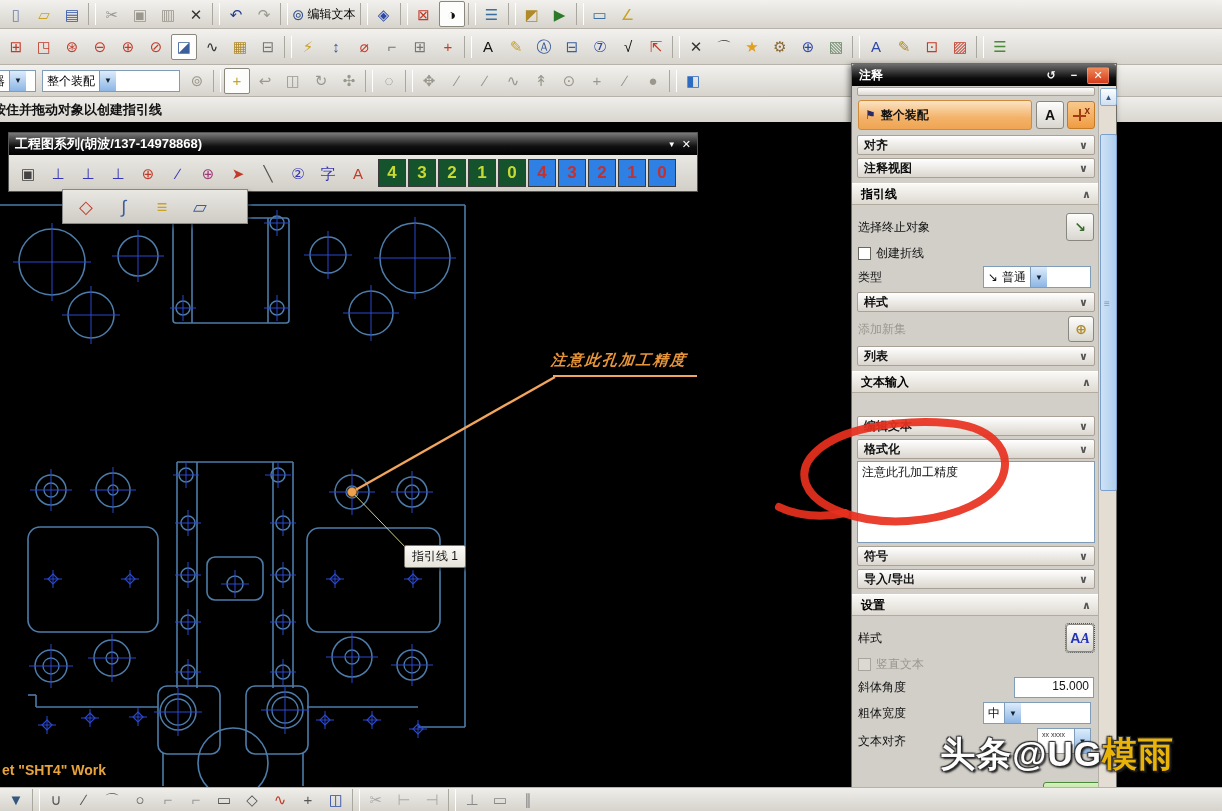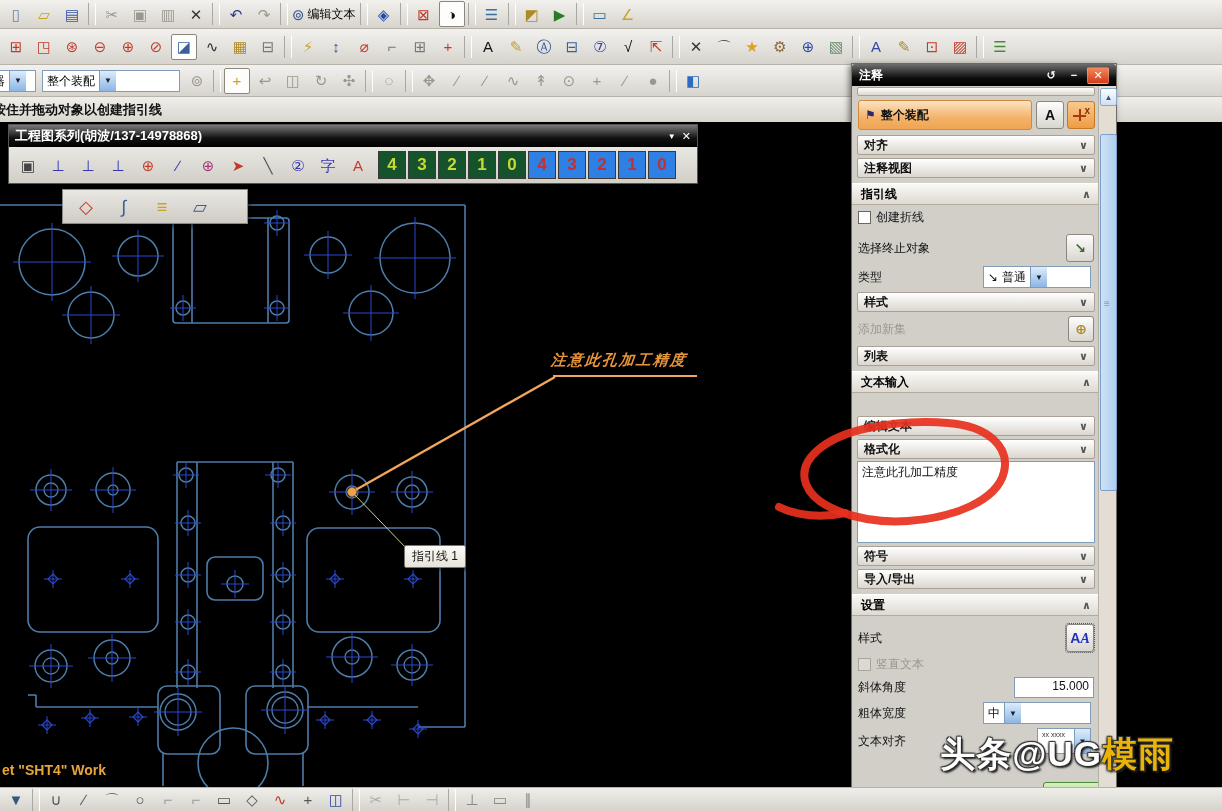--- a/index.html
+++ b/index.html
@@ -24,21 +24,21 @@
     display:flex;align-items:center;justify-content:center;font-size:8px;color:#123;}
   
   .promptbar{position:absolute;top:97px;left:0;width:1222px;height:25px;
     background:linear-gradient(#efeeea,#d9d6cf);border-bottom:1px solid #a8a49b;
     font-size:13px;font-weight:bold;color:#111;display:flex;align-items:center;}
   .promptbar span{margin-left:-7px;white-space:nowrap;}
   
   .canvas{position:absolute;top:122px;left:0;width:1222px;height:665px;background:#000;}
   #cad-svg,#anno-svg{position:absolute;top:0;left:0;pointer-events:none;}
   
-  .fab{position:absolute;left:8px;top:124px;width:688px;border:1px solid #555;box-shadow:2px 2px 5px rgba(0,0,0,.6);}
+  .fab{position:absolute;left:8px;top:132px;width:688px;border:1px solid #555;box-shadow:2px 2px 5px rgba(0,0,0,.6);}
   .fab-title{height:22px;background:linear-gradient(#7a7a7a,#111 60%,#000);color:#fff;font-size:13px;font-weight:bold;
     display:flex;align-items:center;padding:0 6px;}
   .fab-title .spacer{flex:1;}
   .fab-title .wbtn{color:#fff;font-size:11px;margin-left:6px;cursor:default;}
   .fab-body{height:36px;background:linear-gradient(#e9e7e2,#d2cfc8);display:flex;align-items:center;padding:0 4px;}
   .fab-body .tbi{min-width:26px;height:28px;}
   .numbtn{width:26px;height:26px;margin:0 1px;display:inline-flex;align-items:center;justify-content:center;
     font-size:17px;font-weight:bold;border:1px solid #3a3a3a;cursor:default;}
   
   .mini{position:absolute;left:62px;top:189px;width:176px;height:33px;background:linear-gradient(#e9e7e2,#cfccc5);
@@ -654,30 +654,30 @@
       <div class="gbar">
         <span>注释视图</span>
         <span class="chev">∨</span>
       </div>
 
       <div class="shead">
         <span>指引线</span>
         <span class="chev">∧</span>
       </div>
 
-      <div class="prow">
-        <span class="chk"></span>
-        <span class="lbl">创建折线</span>
-      </div>
       <div class="prow" style="margin-top:8px;">
         <span class="lbl">选择终止对象</span>
         <span class="fill"></span>
         <span class="sqbtn">
             <span style="color:#3a6a2a;">↘</span>
           </span>
+      </div>
+      <div class="prow">
+        <span class="chk"></span>
+        <span class="lbl">创建折线</span>
       </div>
       <div class="prow">
         <span class="lbl">类型</span>
         <span class="fill"></span>
         <span class="combo" style="width:106px;">
           <span class="cval"><span style="margin-right:4px;">↘</span><span>普通</span></span>
           <span class="cbtn">▼</span>
         </span>
       </div>
 

